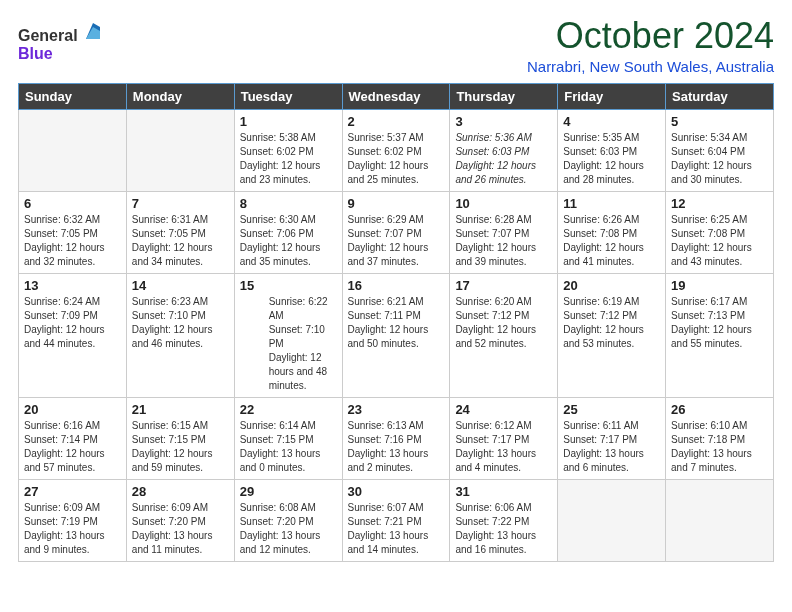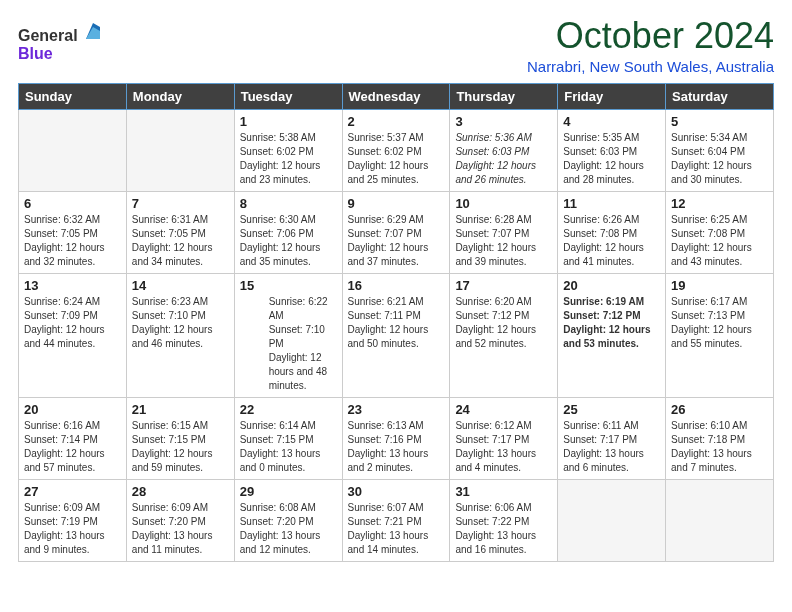--- a/index.html
+++ b/index.html
@@ -236,21 +236,21 @@
 Daylight: 12 hours and 50 minutes.</div>
           </td>
           <td>
             <span class="day-number">17</span>
             <div class="day-info" style="white-space: pre-line;">Sunrise: 6:20 AM
 Sunset: 7:12 PM
 Daylight: 12 hours and 52 minutes.</div>
           </td>
           <td>
             <span class="day-number">20</span>
-            <div class="day-info" style="white-space: pre-line; font-weight: bold;">Sunrise: 6:19 AM
+            <div class="day-info" style="white-space: pre-line;">Sunrise: 6:19 AM
 Sunset: 7:12 PM
 Daylight: 12 hours and 53 minutes.</div>
           </td>
           <td>
             <span class="day-number">19</span>
             <div class="day-info" style="white-space: pre-line;">Sunrise: 6:17 AM
 Sunset: 7:13 PM
 Daylight: 12 hours and 55 minutes.</div>
           </td>
         </tr>

